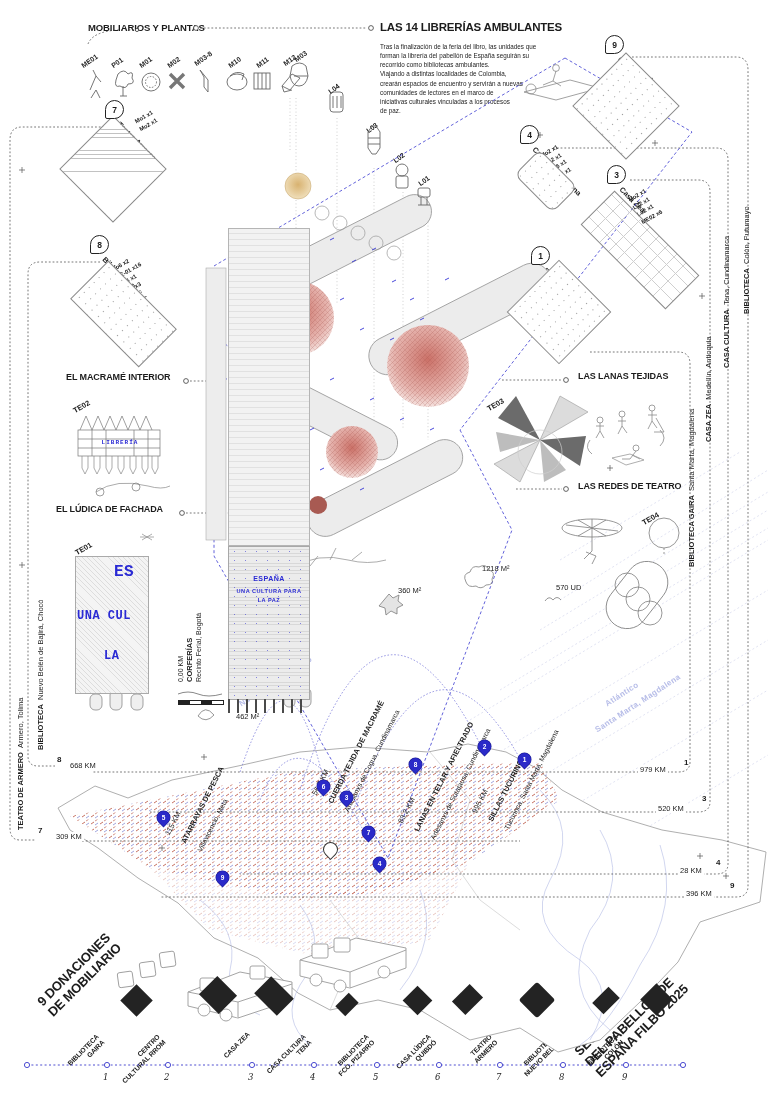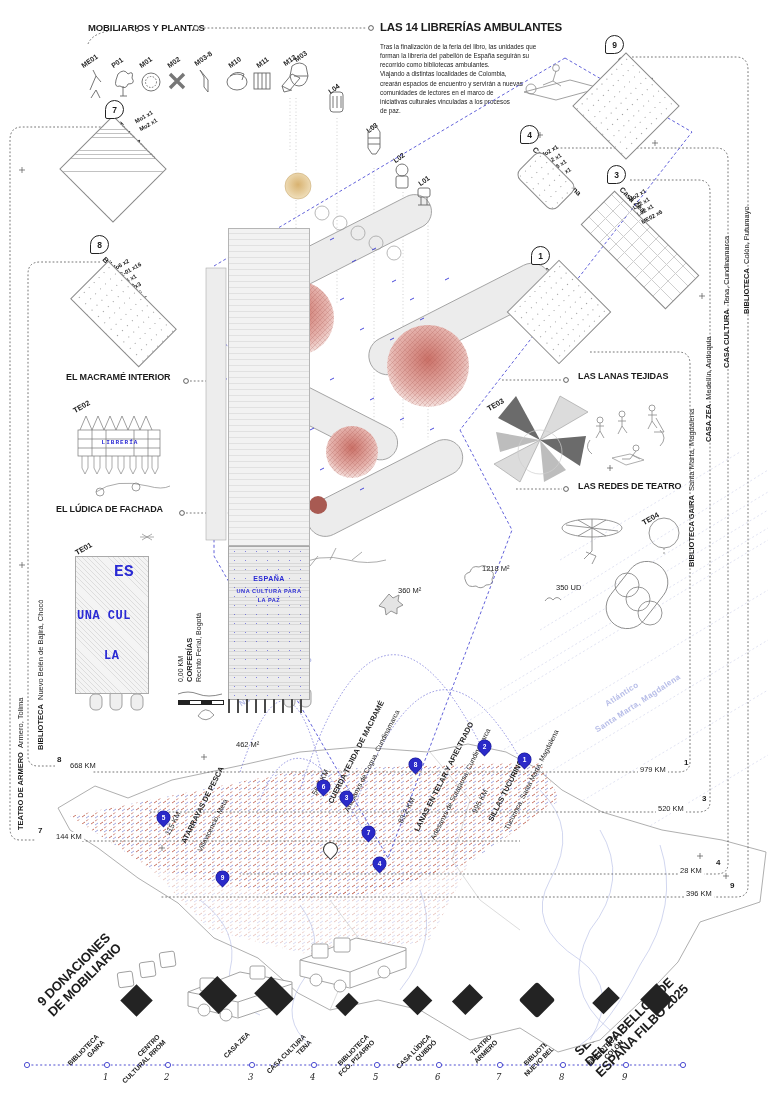--- a/index.html
+++ b/index.html
@@ -485,24 +485,24 @@
   <div class="banner" style="margin-top:3px;font-size:5.6px;">LA PAZ</div>
 </div>
 <div class="abs feet" style="left:228px;top:699px;width:80px;height:14px;z-index:2;"></div>
 
 <div class="abs vert" style="left:176px;top:682px;z-index:3;">
   <span style="font-size:7px;">0,00 KM</span><br>
   <span class="b">CORFERÍAS</span><br>
   <span style="font-size:7px;">Recinto Ferial, Bogotá</span>
 </div>
 <div class="abs scalebar" style="left:178px;top:700px;z-index:3;"></div>
-<div class="abs dist" style="left:236px;top:712px;z-index:3;margin-top:28px;">462 M²</div>
+<div class="abs dist" style="left:236px;top:712px;z-index:3;">462 M²</div>
 <div class="abs dist" style="left:398px;top:586px;z-index:3;">360 M²</div>
 <div class="abs dist" style="left:482px;top:564px;z-index:3;">1218 M²</div>
-<div class="abs dist" style="left:556px;top:583px;z-index:3;">350 UD</div>
+<div class="abs dist" style="left:556px;top:583px;z-index:3;">570 UD</div>
 
 <div class="abs rm63" style="left:205px;top:800px;z-index:3;">
   <span class="dist">115 KM</span><br>
   <span class="b" style="font-size:7.5px;">ATARRAYAS DE PESCA</span><br>
   <span style="font-size:7px;">Villavicencio, Meta</span>
 </div>
 <div class="abs rm63" style="left:352px;top:760px;z-index:3;">
   <span class="dist">56,7 KM</span><br>
   <span class="b" style="font-size:7.5px;">CUERDA TEJIDA DE MACRAMÉ</span><br>
   <span style="font-size:7px;">Artesanxs de Cogua, Cundinamarca</span>
@@ -514,21 +514,21 @@
 </div>
 <div class="abs rm63" style="left:512px;top:778px;z-index:3;">
   <span class="dist">995 KM</span><br>
   <span class="b" style="font-size:7.5px;">SILLAS TUCURINCA</span><br>
   <span style="font-size:7px;">Tucurinca, Santa Marta, Magdalena</span>
 </div>
 
 <div class="abs rnum" style="left:57px;top:755px;z-index:3;">8</div>
 <div class="abs dist" style="left:68px;top:761px;z-index:3;background:#fff;padding:0 2px;">668 KM</div>
 <div class="abs rnum" style="left:38px;top:826px;z-index:3;">7</div>
-<div class="abs dist" style="left:54px;top:832px;z-index:3;background:#fff;padding:0 2px;">144 KM</div>
+<div class="abs dist" style="left:54px;top:832px;z-index:3;background:#fff;padding:0 2px;">309 KM</div>
 <div class="abs dist" style="left:638px;top:765px;z-index:3;background:#fff;padding:0 2px;">979 KM</div>
 <div class="abs rnum" style="left:684px;top:758px;z-index:3;">1</div>
 <div class="abs dist" style="left:656px;top:804px;z-index:3;background:#fff;padding:0 2px;">520 KM</div>
 <div class="abs rnum" style="left:702px;top:794px;z-index:3;">3</div>
 <div class="abs dist" style="left:678px;top:866px;z-index:3;background:#fff;padding:0 2px;">28 KM</div>
 <div class="abs rnum" style="left:716px;top:858px;z-index:3;">4</div>
 <div class="abs dist" style="left:684px;top:889px;z-index:3;background:#fff;padding:0 2px;">396 KM</div>
 <div class="abs rnum" style="left:730px;top:881px;z-index:3;">9</div>
 
 <div class="abs vert" style="left:16px;top:830px;">

